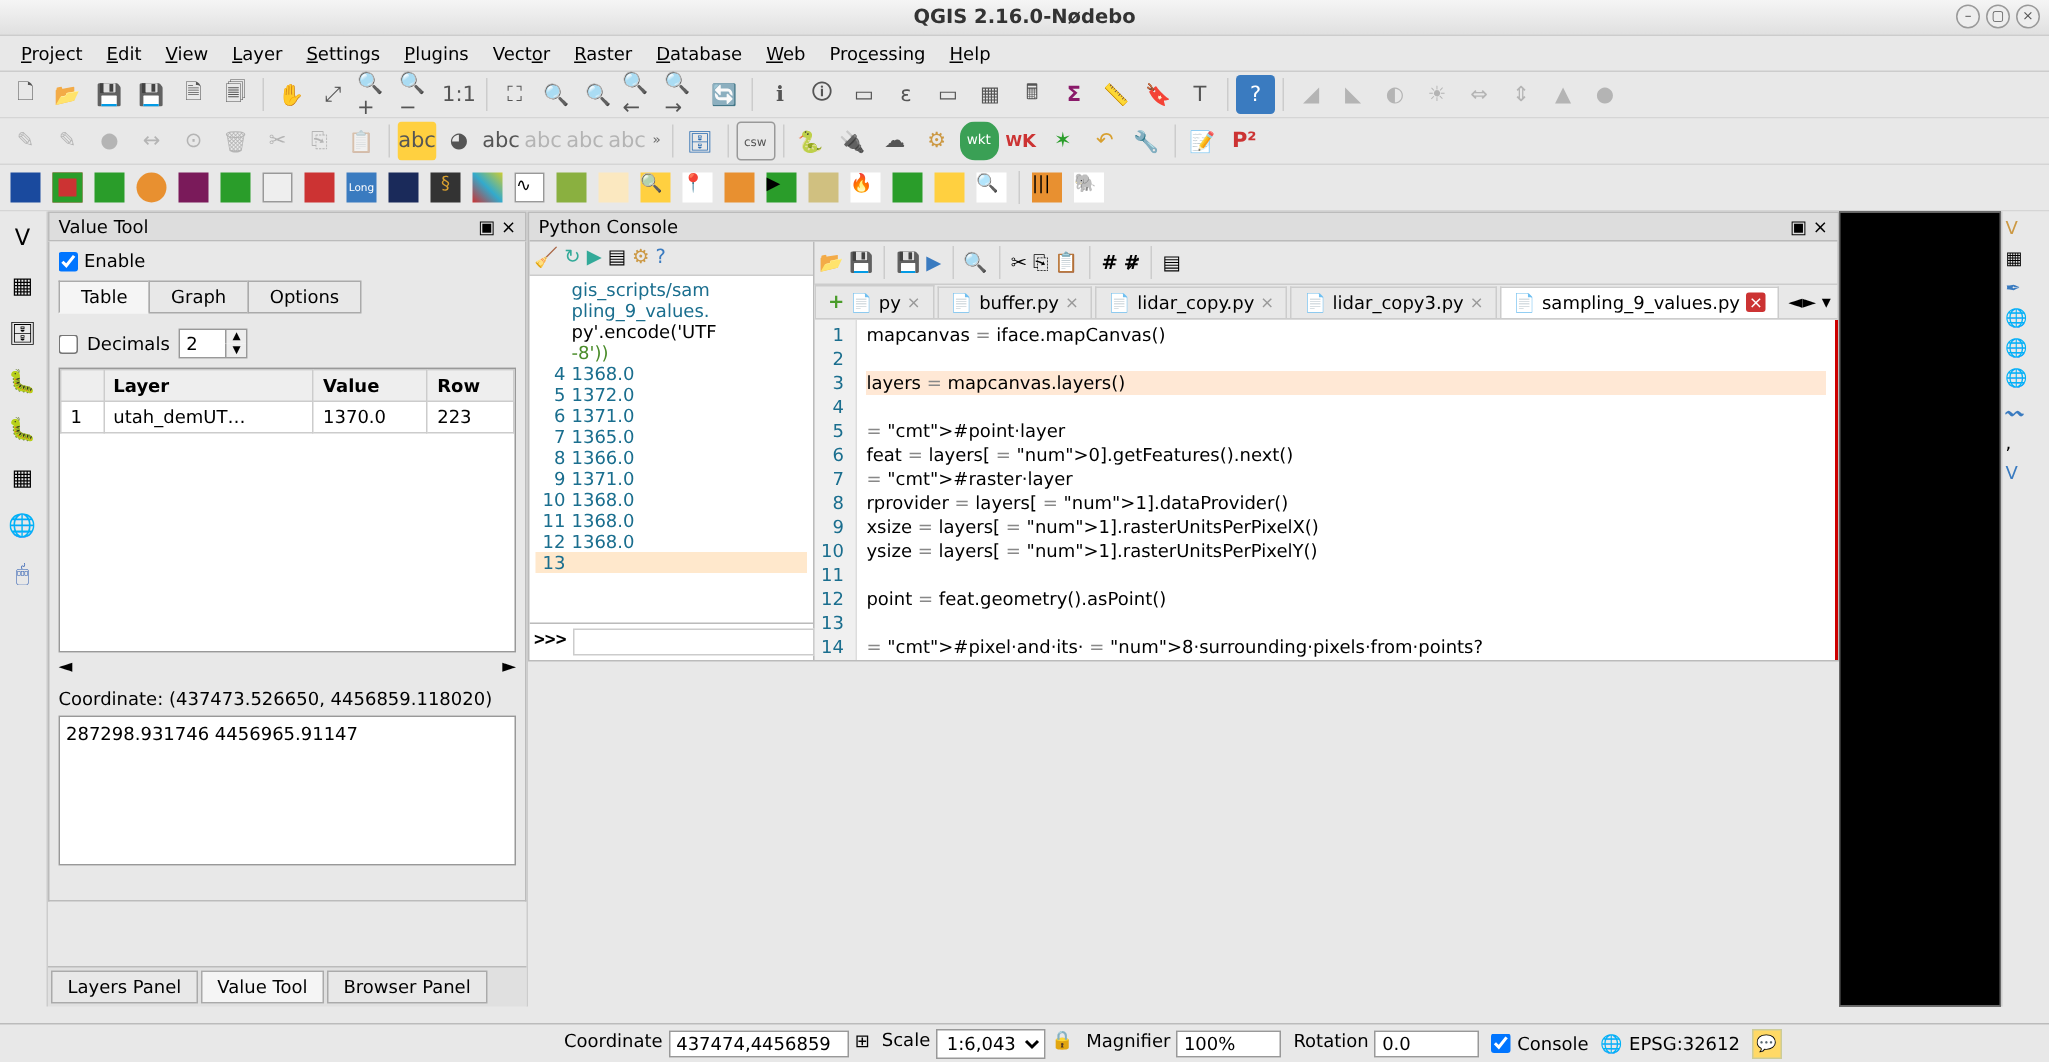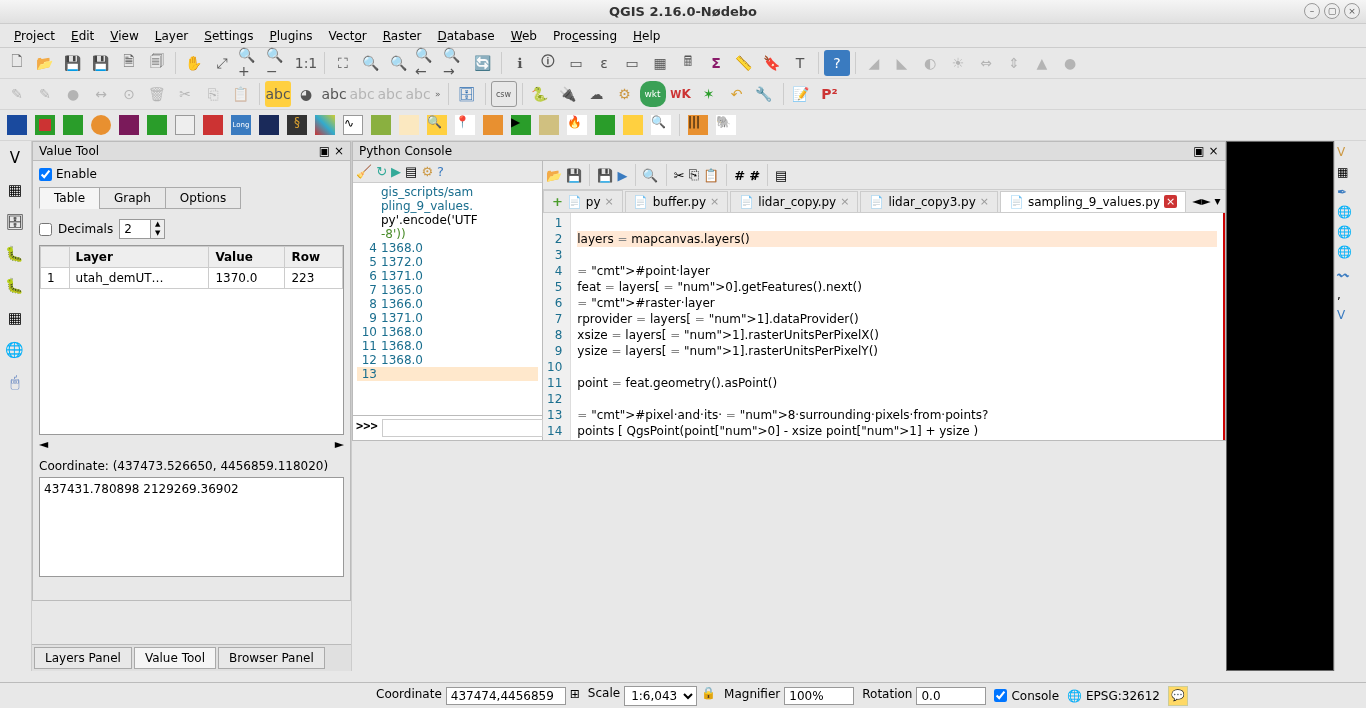--- a/index.html
+++ b/index.html
@@ -353,21 +353,21 @@
             <td>223</td>
           </tr>
         </tbody>
           </table>
       </div>
       <div style="display:flex;justify-content:space-between;margin-top:2px">
           <span>◄</span>
           <span>►</span>
         </div>
       <div class="coord-label">Coordinate: (437473.526650, 4456859.118020)</div>
-      <div class="coord-box">437431.780898 2129269.36902</div>
+      <div class="coord-box">287298.931746 4456965.91147</div>
     </div>
     <div class="bottom-tabs">
       <div class="btab">Layers Panel</div>
       <div class="btab active">Value Tool</div>
       <div class="btab">Browser Panel</div>
     </div>
   </div>
 
   <div class="center-col">
     <div class="pycon">
@@ -468,20 +468,21 @@
                 <div>8</div>
                 <div>9</div>
                 <div>10</div>
                 <div>11</div>
                 <div>12</div>
                 <div>13</div>
                 <div>14</div>
                 <div>15</div>
               </div>
             <div class="code" id="code">
+                <div>mapcanvas <span class="op"> = </span> iface.mapCanvas()</div>
                 <div>&nbsp;</div>
                 <div class="curline">layers <span class="op"> = </span> mapcanvas.layers()</div>
                 <div>&nbsp;</div>
                 <div><span class<span="" class="op"> = </span>"cmt"&gt;#point·layer</div>
                 <div>feat <span class="op"> = </span> layers[<span class<span="" class="op"> = </span>"num"&gt;0].getFeatures().next()</div>
                 <div><span class<span="" class="op"> = </span>"cmt"&gt;#raster·layer</div>
                 <div>rprovider <span class="op"> = </span> layers[<span class<span="" class="op"> = </span>"num"&gt;1].dataProvider()</div>
                 <div>xsize <span class="op"> = </span> layers[<span class<span="" class="op"> = </span>"num"&gt;1].rasterUnitsPerPixelX()</div>
                 <div>ysize <span class="op"> = </span> layers[<span class<span="" class="op"> = </span>"num"&gt;1].rasterUnitsPerPixelY()</div>
                 <div>&nbsp;</div>

